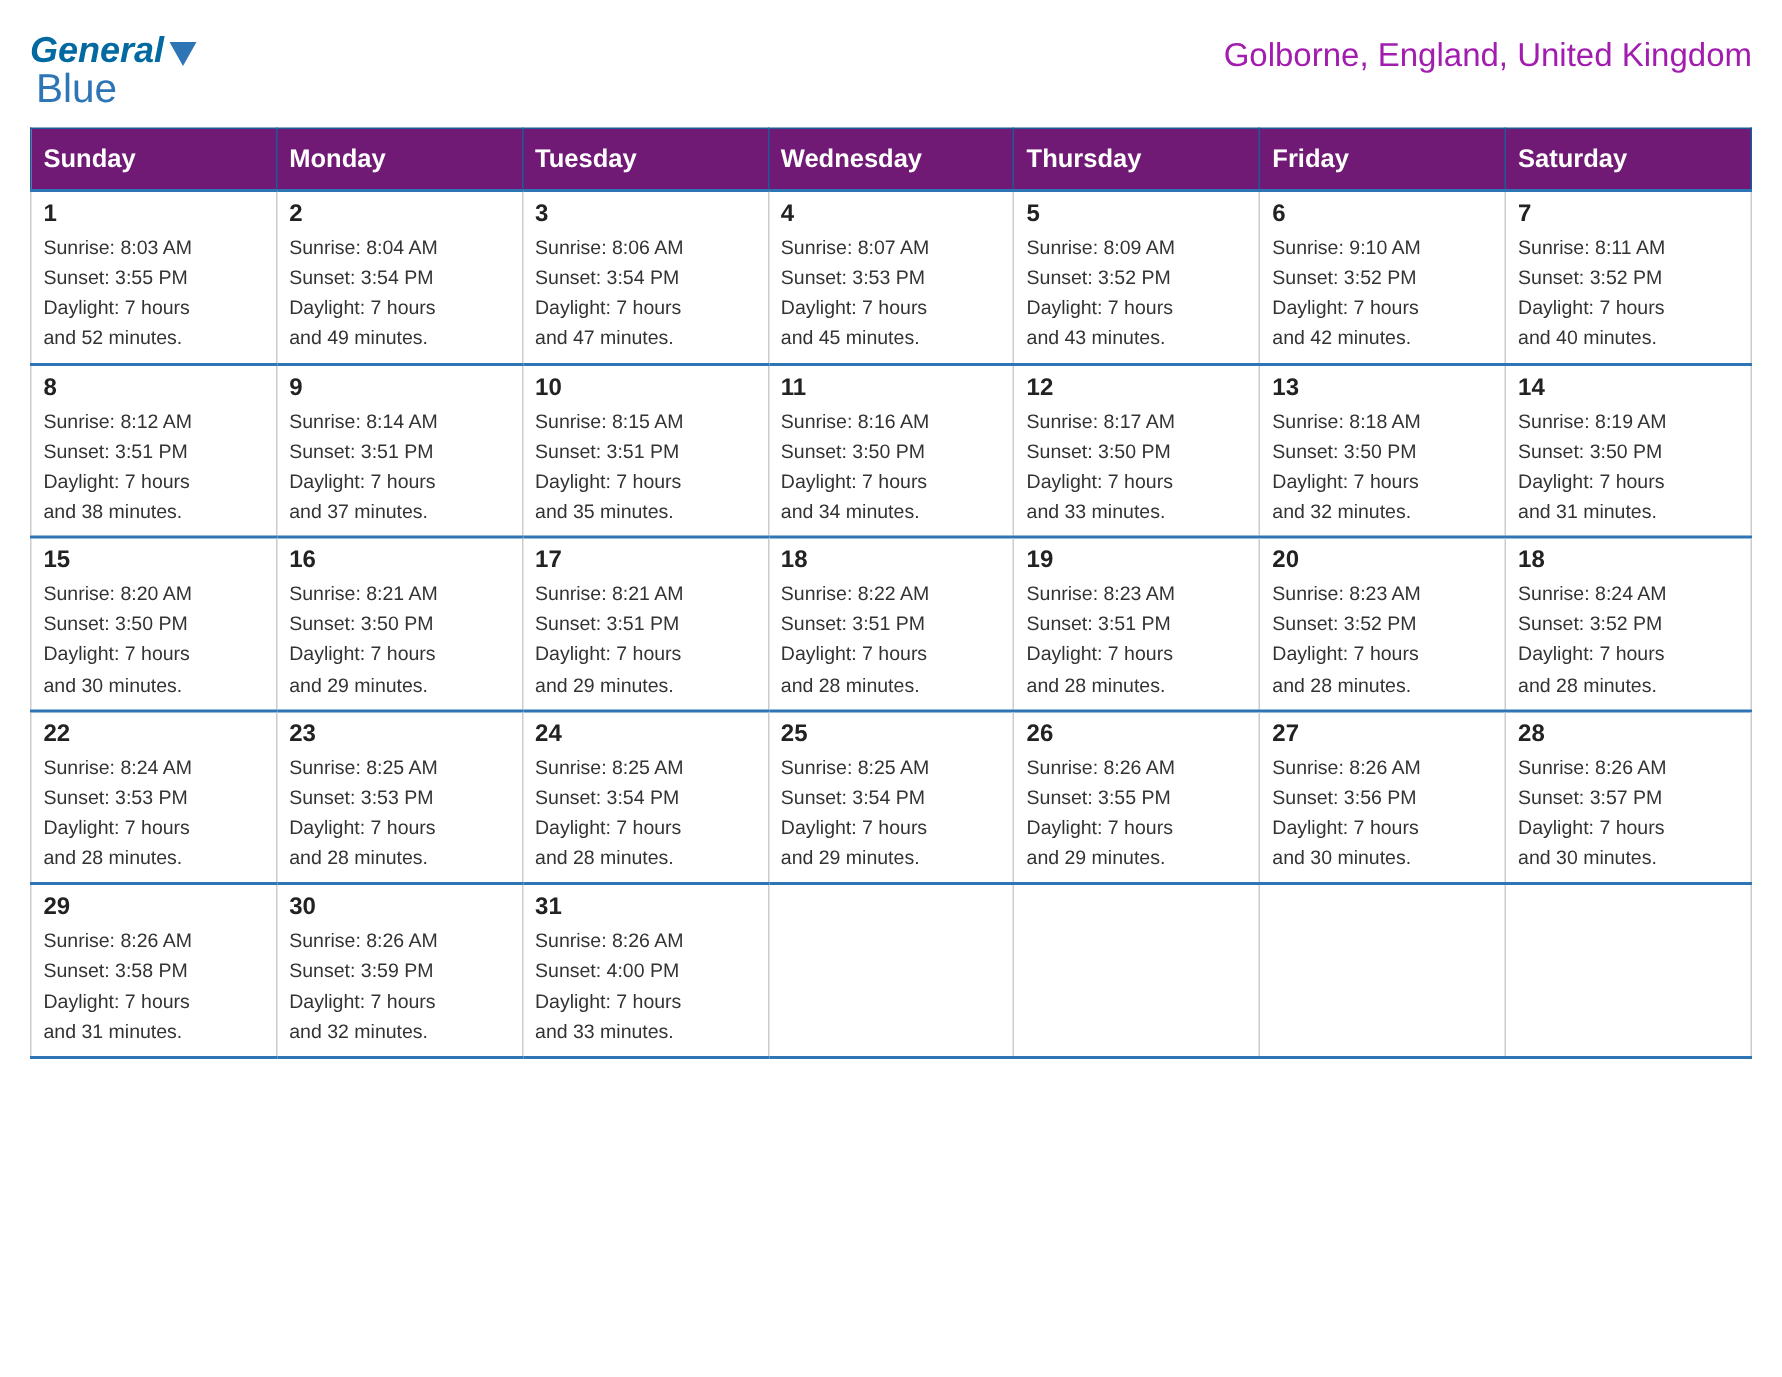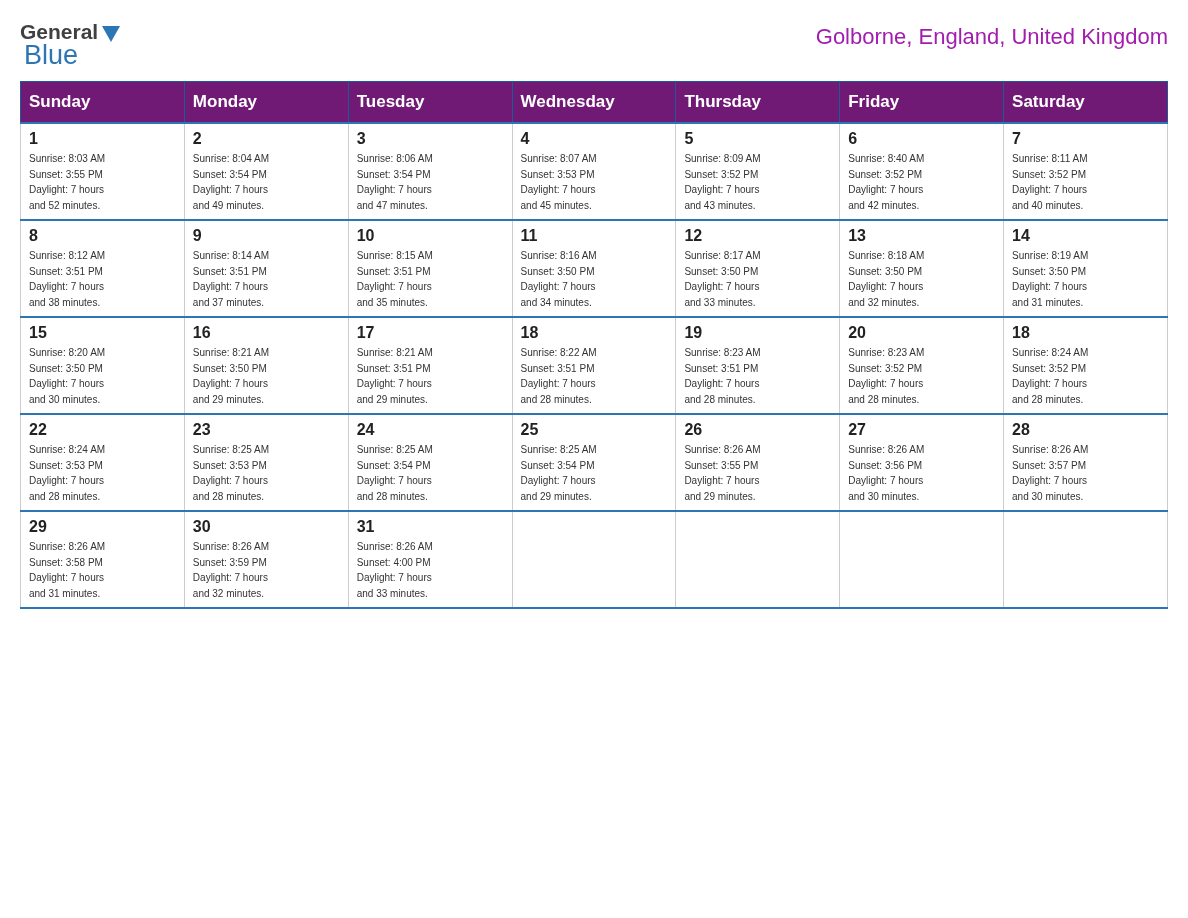--- a/index.html
+++ b/index.html
@@ -63,40 +63,40 @@
       border-bottom: 2px solid #2e75b6;
     }
     .day-num {
       font-size: 16px;
       font-weight: bold;
       color: #222;
       display: block;
       margin-bottom: 3px;
     }
     .day-info {
-      font-size: 10px;
+      font-size: 13px;
       line-height: 1.55;
       color: #333;
     }
     .empty-cell {
       background: #fff;
     }
     
     .logo-wrap {
       display: flex;
       align-items: center;
     }
   </style>
 </head>
 <body>
 
 <div class="header">
   <div class="logo">
     <div class="logo-wrap">
-      <span style="font-size:21px;font-weight:bold;color:#404040;">General</span>
+      <span style="font-size:24px;font-weight:bold;color:#0369a1;font-style:italic;">General</span>
       <svg width="22" height="22" viewBox="0 0 22 22" style="margin-left:2px;margin-top:2px;">
         <polygon points="2,4 20,4 11,20" fill="#2e75b6"></polygon>
       </svg>
     </div>
     <span style="font-size:27px;font-weight:normal;color:#2e75b6;margin-top:-4px;margin-left:4px;">Blue</span>
   </div>
   <div class="title-block">
     <div class="location">Golborne, England, United Kingdom</div>
   </div>
 </div>
@@ -156,21 +156,21 @@
         <div class="day-info">
           <span>Sunrise: 8:09 AM</span><br>
           <span>Sunset: 3:52 PM</span><br>
           <span>Daylight: 7 hours</span><br>
           <span>and 43 minutes.</span>
         </div>
       </td>
         <td>
         <span class="day-num">6</span>
         <div class="day-info">
-          <span>Sunrise: 8:40 AM</span><br>
+          <span>Sunrise: 9:10 AM</span><br>
           <span>Sunset: 3:52 PM</span><br>
           <span>Daylight: 7 hours</span><br>
           <span>and 42 minutes.</span>
         </div>
       </td>
         <td>
         <span class="day-num">7</span>
         <div class="day-info">
           <span>Sunrise: 8:11 AM</span><br>
           <span>Sunset: 3:52 PM</span><br>

